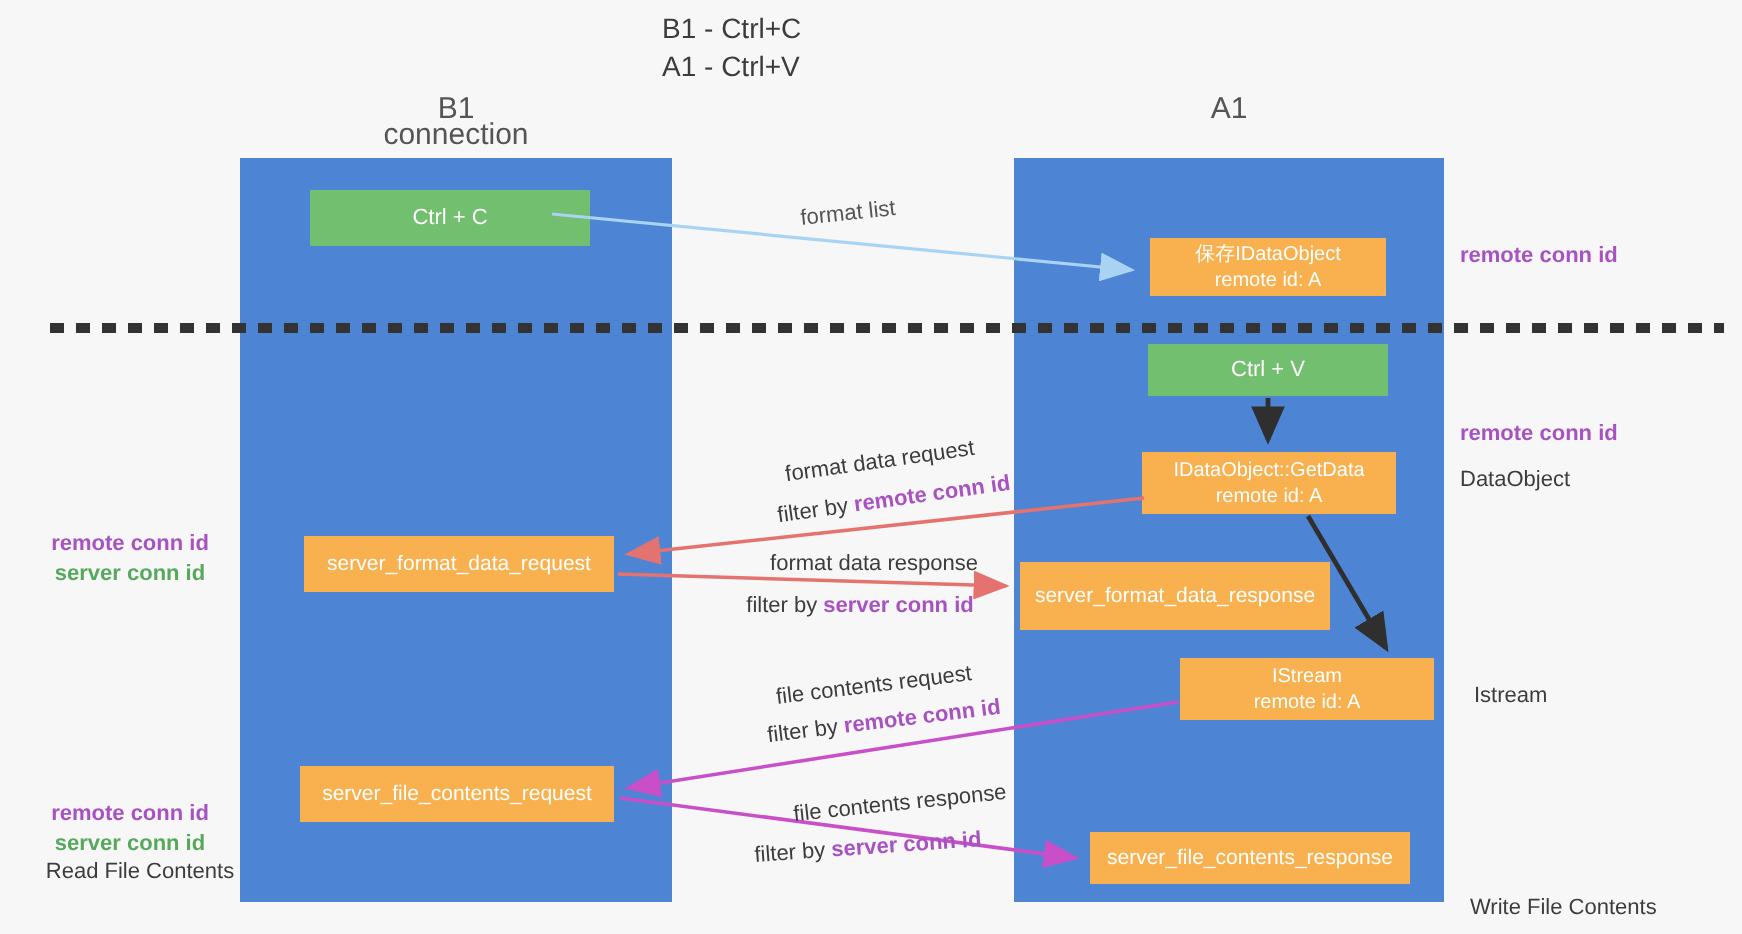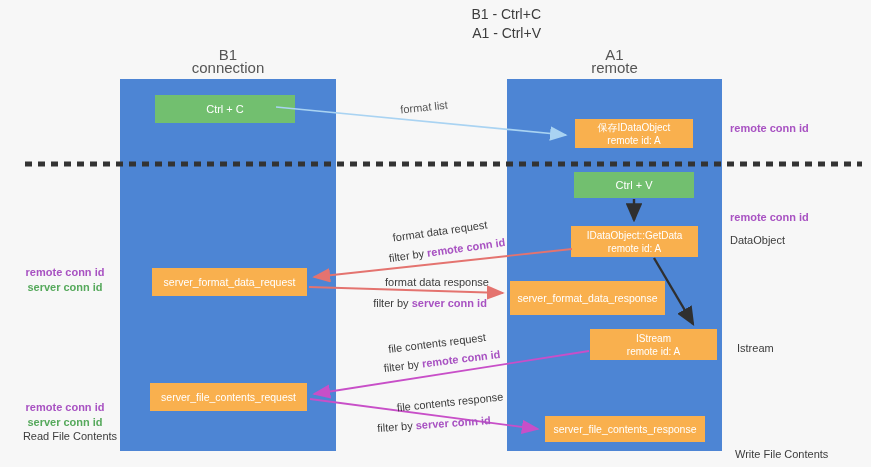--- a/index.html
+++ b/index.html
@@ -5,21 +5,21 @@
   :root{
     --background:#f7f7f7; --column-blue:#4d85d4; --node-orange:#f9b04e;
     --node-green:#72bf6f; --arrow-red:#e4736f; --arrow-magenta:#c84fc8;
     --arrow-lightblue:#a9d3f2; --arrow-black:#2f2f2f;
     --label-purple:#a852c2; --label-green:#56a95c;
   }
   html,body{margin:0;padding:0;}
   body{background:#e9e9e9;font-family:"Liberation Sans",sans-serif;}
   .canvas{position:relative;width:871px;height:467px;background:var(--background);overflow:hidden;}
   .abs{position:absolute;}
-  .title{left:331px;top:5px;width:210px;text-align:right;font-size:14px;line-height:19px;color:#3c3c3c;}
+  .title{left:331px;top:5px;width:210px;text-align:left;font-size:14px;line-height:19px;color:#3c3c3c;}
   .col-header{top:48px;text-align:center;font-size:15px;line-height:13px;color:#555;}
   .column{top:79px;height:372px;background:var(--column-blue);}
   .node{color:#fff;text-align:center;display:flex;flex-direction:column;justify-content:center;z-index:3;}
   .node.green{background:var(--node-green);font-size:11px;}
   .node.orange{background:var(--node-orange);font-size:10px;line-height:13px;}
   .node.msg{background:var(--node-orange);font-size:10.5px;}
   .edge-label{font-size:11px;color:#3c3c3c;white-space:nowrap;transform-origin:center;z-index:5;}
   .side-label{font-size:11px;white-space:nowrap;z-index:5;}
   .purple{color:var(--label-purple);font-weight:bold;}
   .greentxt{color:var(--label-green);font-weight:bold;}
@@ -35,21 +35,20 @@
     <div>B1 - Ctrl+C</div>
     <div>A1 - Ctrl+V</div>
   </div>
 
   <div class="abs col-header" style="left:120px;width:216px;">
     <div>B1</div>
     <div>connection</div>
   </div>
   <div class="abs col-header" style="left:507px;width:215px;">
     <div>A1</div>
-    <div>remote</div>
   </div>
 
   <div class="abs column" style="left:120px;width:216px;"></div>
   <div class="abs column" style="left:507px;width:215px;"></div>
 
   <svg class="arrows" width="871" height="467">
     <defs>
       <marker id="mk-blue" markerWidth="11" markerHeight="9" refX="10" refY="4.5" orient="auto">
         <path d="M0,0 L11,4.5 L0,9 Z" style="fill:var(--arrow-lightblue)"></path>
       </marker>

